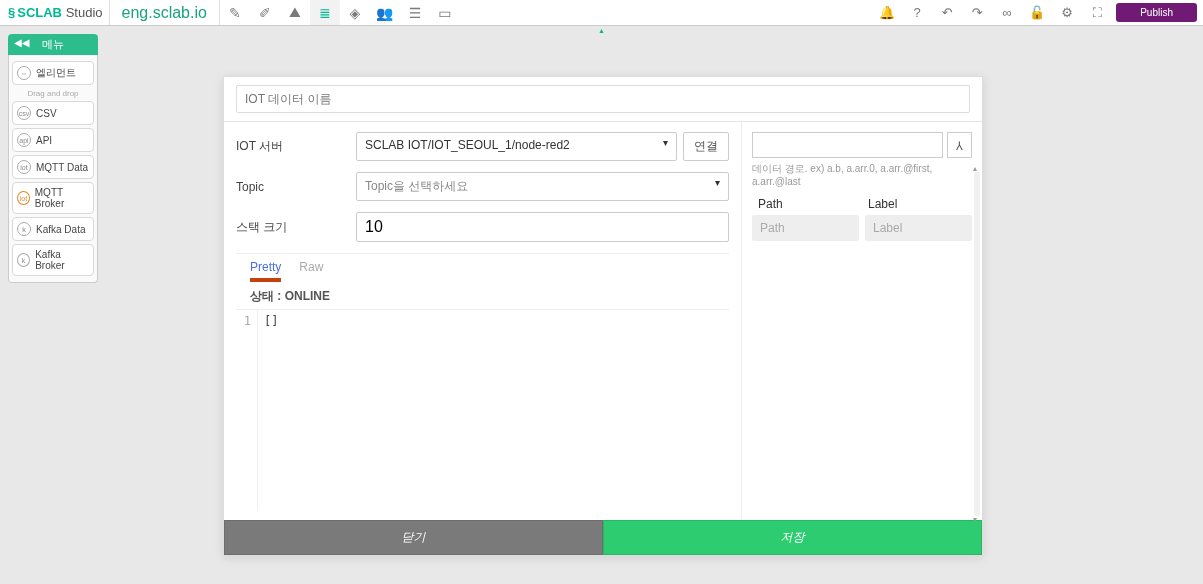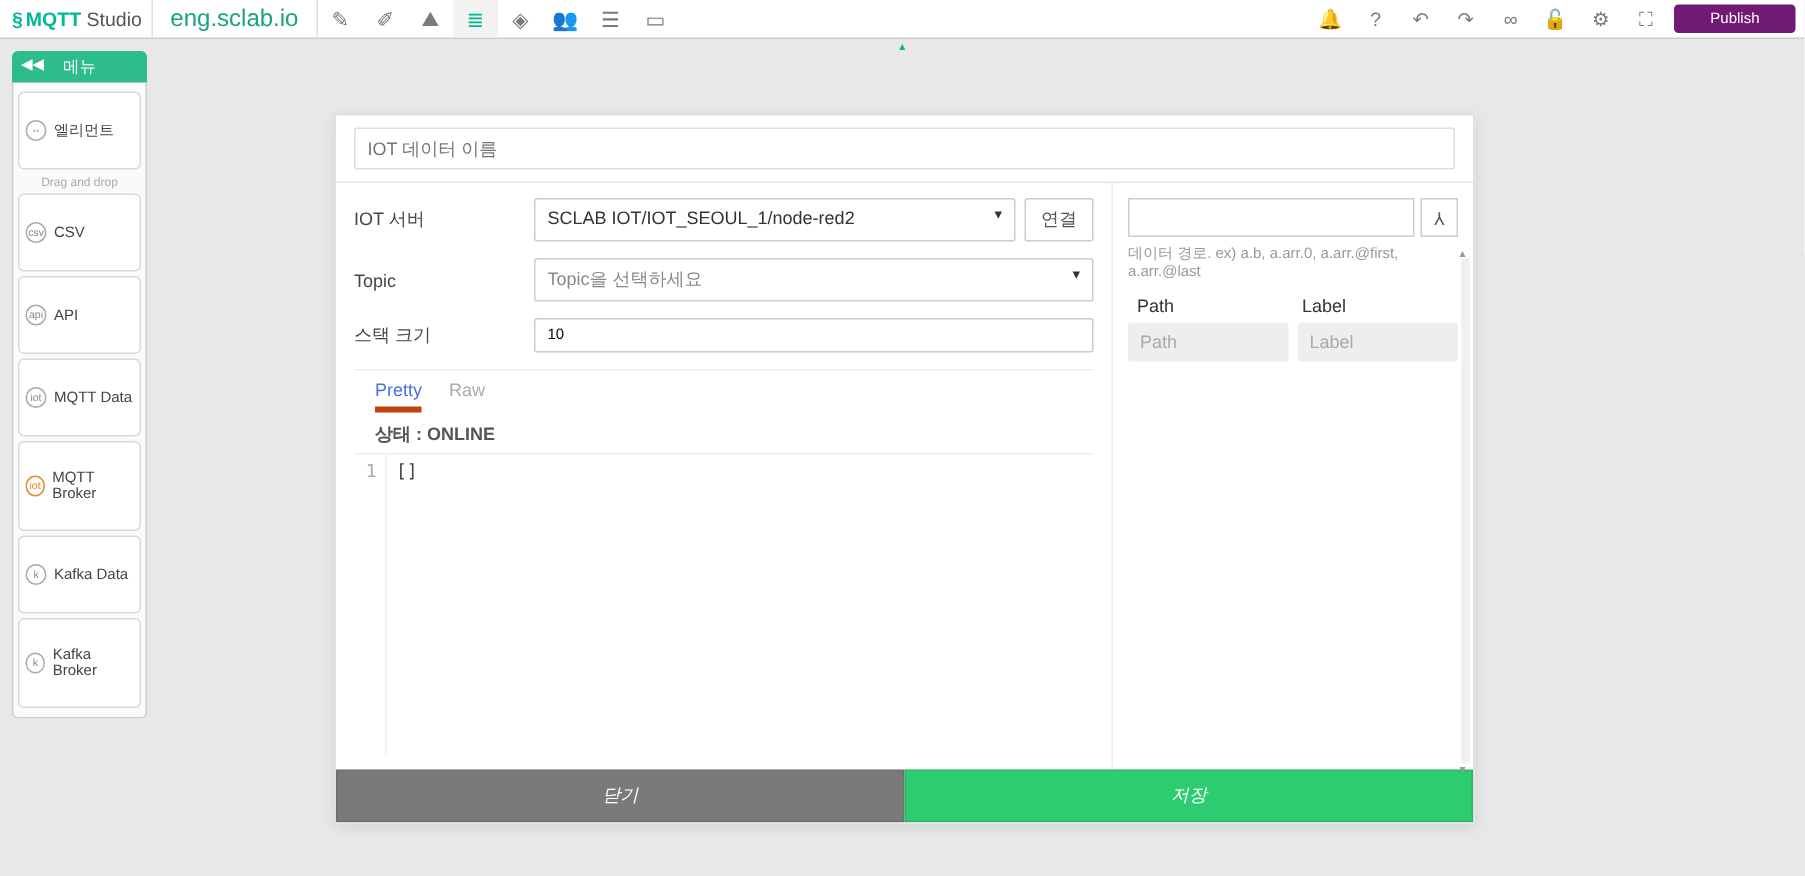--- a/index.html
+++ b/index.html
@@ -15,21 +15,21 @@
 .tool-icons .ti.active { color: #00b894; background: #f2f2f2; }
 .top-right { margin-left: auto; display: flex; align-items: center; height: 100%; }
 .top-right .ti { width: 30px; height: 100%; display: flex; align-items: center; justify-content: center; color: #7a7a7a; font-size: 13px; cursor: pointer; }
 .publish { background: #701a75; color: #fff; font-size: 10px; padding: 4px 24px; border-radius: 3px; margin: 0 6px 0 4px; cursor: pointer; text-align: center; }
 
 
 .left-panel { position: absolute; top: 34px; left: 8px; width: 90px; }
 .lp-header { background: #2dbd8d; color: #fff; font-size: 11px; padding: 3px 6px; border-radius: 4px 4px 0 0; text-align: center; position: relative; }
 .lp-header .collapse { position: absolute; left: 6px; font-size: 10px; }
 .lp-body { background: #fafafa; border: 1px solid #ccc; border-top: none; border-radius: 0 0 4px 4px; padding: 3px; }
-.lp-item { display: flex; align-items: center; gap: 5px; padding: 18px 4px; margin: 3px 0; font-size: 10px; color: #444; cursor: grab; border: 1px solid #d9d9d9; border-radius: 4px; background: #fff; }
+.lp-item { display: flex; align-items: center; gap: 5px; padding: 4px 4px; margin: 3px 0; font-size: 10px; color: #444; cursor: grab; border: 1px solid #d9d9d9; border-radius: 4px; background: #fff; }
 .lp-item .ico { width: 14px; height: 14px; border: 1px solid #aaa; border-radius: 50%; display: flex; align-items: center; justify-content: center; font-size: 7px; color: #888; }
 .lp-item.highlight .ico { border-color: #e28a2c; color: #e28a2c; }
 .lp-dd { color: #aaa; font-size: 8px; text-align: center; margin: 4px 0 2px; }
 
 
 .tab-strip { position: absolute; top: 26px; left: 0; right: 0; height: 8px; display: flex; justify-content: center; }
 .tab-strip .arrow { font-size: 8px; color: #00b894; }
 
 
 .overlay { position: absolute; inset: 0; }
@@ -39,21 +39,21 @@
 .modal-body { display: flex; }
 .col-left { flex: 1; padding: 10px 12px; border-right: 1px solid #eee; }
 .col-right { width: 240px; padding: 10px 10px; position: relative; }
 
 .form-row { display: flex; align-items: center; margin-bottom: 11px; font-size: 12px; }
 .form-row .lbl { width: 120px; color: #444; }
 .form-row .ctrl { flex: 1; display: flex; gap: 6px; }
 .sel { flex: 1; border: 1px solid #ccc; padding: 5px 22px 5px 8px; font-size: 12px; position: relative; background: #fff; border-radius: 2px; }
 .sel::after { content: "▾"; position: absolute; right: 8px; top: 4px; font-size: 10px; color: #333; }
 .btn-sm { border: 1px solid #ccc; padding: 5px 10px; font-size: 12px; background: #fff; border-radius: 2px; color: #555; cursor: pointer; }
-.txt { flex: 1; border: 1px solid #ccc; padding: 5px 8px; font-size: 10px; border-radius: 2px; }
+.txt { flex: 1; border: 1px solid #ccc; padding: 5px 8px; font-size: 16px; border-radius: 2px; }
 
 
 .rp-label { font-size: 12px; color: #444; margin-bottom: 6px; }
 .rp-row { display: flex; gap: 4px; margin-bottom: 4px; }
 .rp-input { flex: 1; border: 1px solid #ccc; height: 26px; padding: 0 6px; }
 .rp-btn { width: 28px; height: 26px; border: 1px solid #ccc; display: flex; align-items: center; justify-content: center; font-size: 12px; cursor: pointer; color: #555; }
 .hint { font-size: 10px; color: #999; margin-bottom: 6px; }
 .pl-head { display: flex; font-size: 12px; color: #333; padding: 4px 0; }
 .pl-head > div { flex: 1; padding: 0 6px; }
 .pl-row { display: flex; gap: 6px; }
@@ -77,21 +77,21 @@
 .modal-footer .mf-btn { flex: 1; text-align: center; padding: 8px 0; font-size: 12px; color: #fff; cursor: pointer; border: 1px solid rgba(0,0,0,0.1); font-style: italic; }
 .mf-close { background: #7a7a7a; }
 .mf-save  { background: #2ecc71; }
 </style>
 </head>
 <body>
 
 <div class="topbar">
   <div class="logo">
     <span class="mark">§</span>
-    <span>MQTT</span>&nbsp;
+    <span>SCLAB</span>&nbsp;
     <span style="color:#555;font-weight:400">Studio</span>
   </div>
   <div class="domain">eng.sclab.io</div>
   <div class="tool-icons">
     <div class="ti">✎</div>
     <div class="ti">✐</div>
     <div class="ti">⛰</div>
     <div class="ti active">≣</div>
     <div class="ti">◈</div>
     <div class="ti">👥</div>

